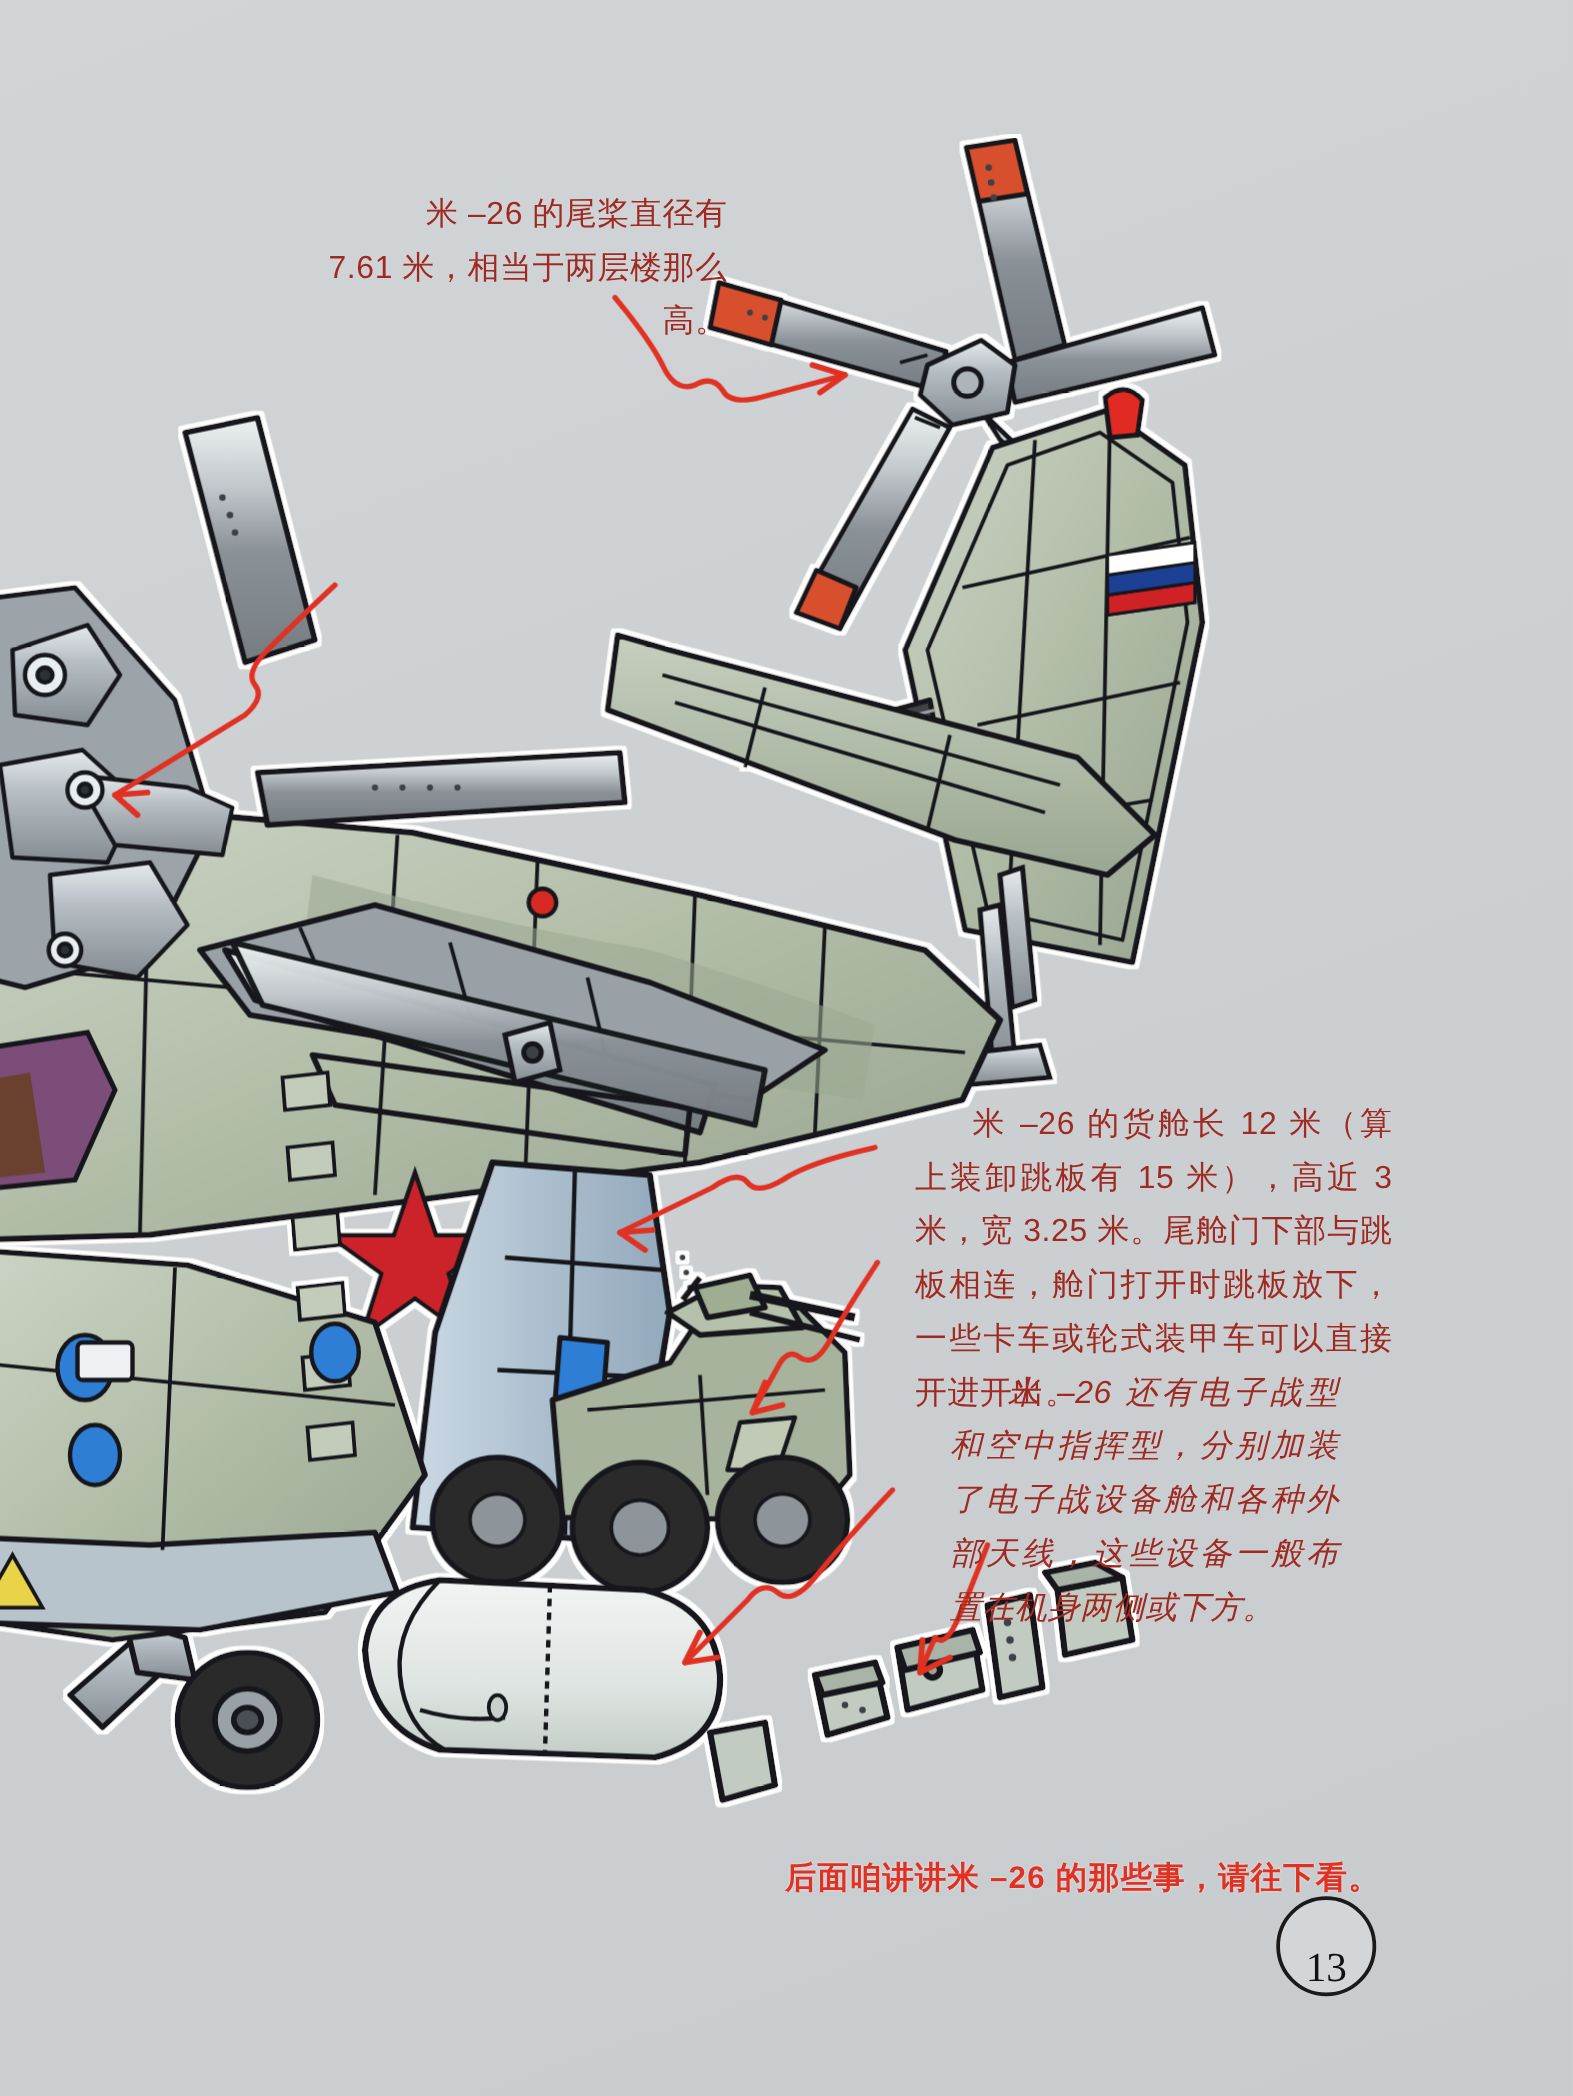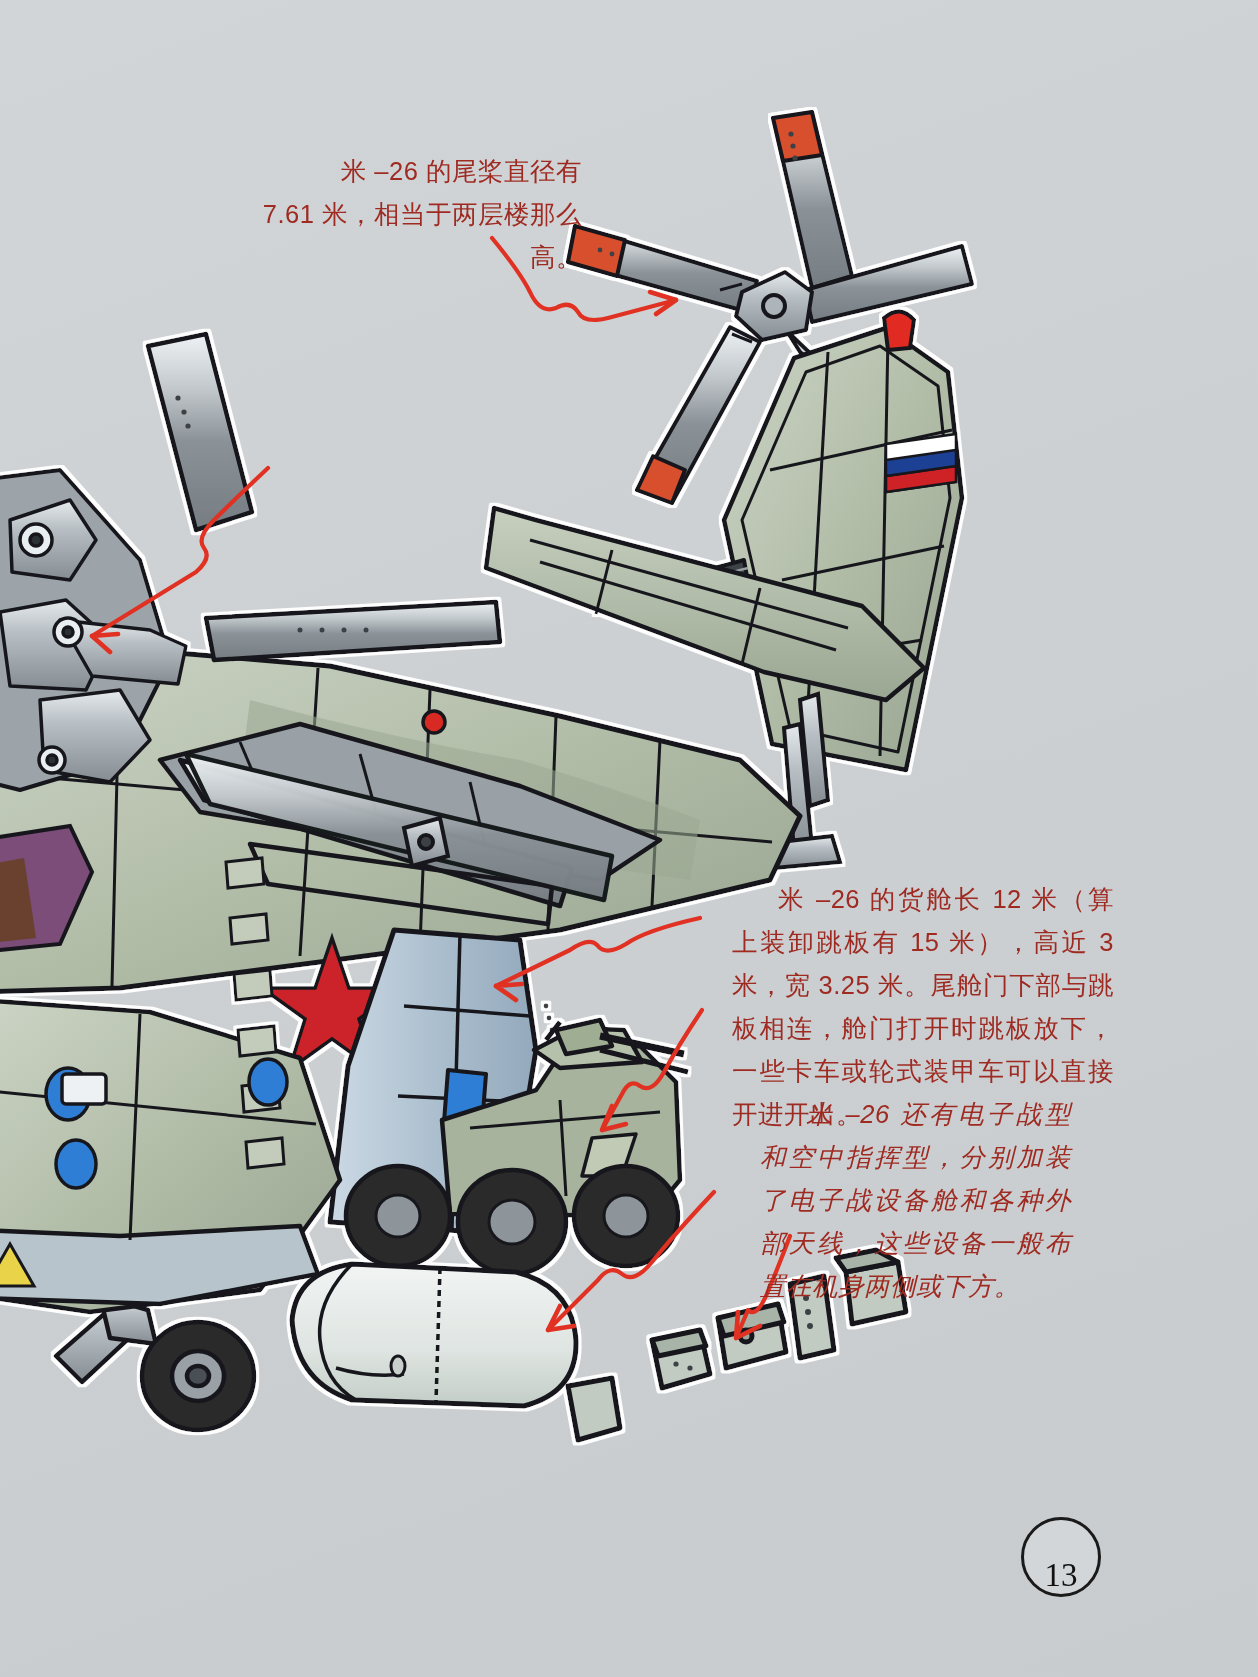--- a/index.html
+++ b/index.html
@@ -377,18 +377,19 @@
     </g>
   </svg>
 
   <div class="cap" id="cap-tailrotor">米 –26 的尾桨直径有 7.61 米，相当于两层楼那么高。</div>
 
 
   <div class="cap" id="cap-cargo">米 –26 的货舱长 12 米（算上装卸跳板有 15 米），高近 3 米，宽 3.25 米。尾舱门下部与跳板相连，舱门打开时跳板放下，一些卡车或轮式装甲车可以直接开进开出。</div>
 
   <div class="cap" id="cap-variant">米 –26 还有电子战型和空中指挥型，分别加装了电子战设备舱和各种外部天线，这些设备一般布置在机身两侧或下方。</div>
 
+  <div id="cap-footer">后面咱讲讲米 –26 的那些事，请往下看。</div>
 
   <div id="pagenum">
     <span>13</span>
   </div>
 
 </div>
 
 </body></html>

